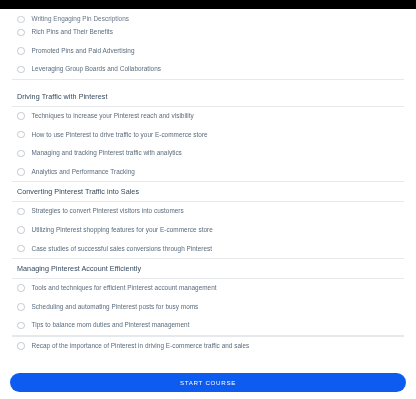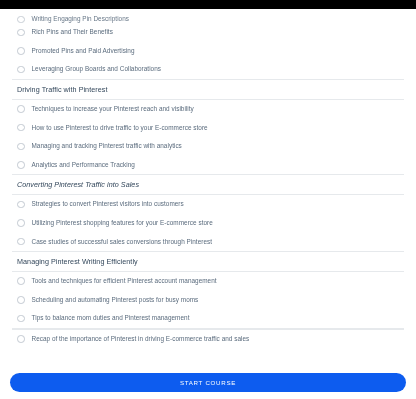--- a/index.html
+++ b/index.html
@@ -150,59 +150,59 @@
             <span class="radio" style="border-color: rgb(194, 201, 209);"></span>
             <span class="item-label" style="color: rgb(90, 107, 125);">Promoted Pins and Paid Advertising</span>
           </div>
           <div class="item">
             <span class="radio" style="border-color: rgb(194, 201, 209);"></span>
             <span class="item-label" style="color: rgb(90, 107, 125);">Leveraging Group Boards and Collaborations</span>
           </div>
         </div>
         <div class="section">
           <div class="divider" style="background: rgb(230, 233, 236);"></div>
-          <div class="section-header" style="color: rgb(51, 71, 91);">Driving Traffic with Pinterest</div>
+          <div class="section-header" style="color: rgb(51, 71, 91); margin-top: 7px;">Driving Traffic with Pinterest</div>
           <div class="divider" style="background: rgb(230, 233, 236);"></div>
           <div class="item">
             <span class="radio" style="border-color: rgb(194, 201, 209);"></span>
             <span class="item-label" style="color: rgb(90, 107, 125);">Techniques to increase your Pinterest reach and visibility</span>
           </div>
           <div class="item">
             <span class="radio" style="border-color: rgb(194, 201, 209);"></span>
             <span class="item-label" style="color: rgb(90, 107, 125);">How to use Pinterest to drive traffic to your E-commerce store</span>
           </div>
           <div class="item">
             <span class="radio" style="border-color: rgb(194, 201, 209);"></span>
             <span class="item-label" style="color: rgb(90, 107, 125);">Managing and tracking Pinterest traffic with analytics</span>
           </div>
           <div class="item">
             <span class="radio" style="border-color: rgb(194, 201, 209);"></span>
             <span class="item-label" style="color: rgb(90, 107, 125);">Analytics and Performance Tracking</span>
           </div>
         </div>
         <div class="section">
           <div class="divider" style="background: rgb(230, 233, 236);"></div>
-          <div class="section-header" style="color: rgb(51, 71, 91); font-style: italic;">Converting Pinterest Traffic into Sales</div>
+          <div class="section-header" style="color: rgb(51, 71, 91);">Converting Pinterest Traffic into Sales</div>
           <div class="divider" style="background: rgb(230, 233, 236);"></div>
           <div class="item">
             <span class="radio" style="border-color: rgb(194, 201, 209);"></span>
             <span class="item-label" style="color: rgb(90, 107, 125);">Strategies to convert Pinterest visitors into customers</span>
           </div>
           <div class="item">
             <span class="radio" style="border-color: rgb(194, 201, 209);"></span>
             <span class="item-label" style="color: rgb(90, 107, 125);">Utilizing Pinterest shopping features for your E-commerce store</span>
           </div>
           <div class="item">
             <span class="radio" style="border-color: rgb(194, 201, 209);"></span>
             <span class="item-label" style="color: rgb(90, 107, 125);">Case studies of successful sales conversions through Pinterest</span>
           </div>
         </div>
         <div class="section">
           <div class="divider" style="background: rgb(230, 233, 236);"></div>
-          <div class="section-header" style="color: rgb(51, 71, 91);">Managing Pinterest Writing Efficiently</div>
+          <div class="section-header" style="color: rgb(51, 71, 91);">Managing Pinterest Account Efficiently</div>
           <div class="divider" style="background: rgb(230, 233, 236);"></div>
           <div class="item">
             <span class="radio" style="border-color: rgb(194, 201, 209);"></span>
             <span class="item-label" style="color: rgb(90, 107, 125);">Tools and techniques for efficient Pinterest account management</span>
           </div>
           <div class="item">
             <span class="radio" style="border-color: rgb(194, 201, 209);"></span>
             <span class="item-label" style="color: rgb(90, 107, 125);">Scheduling and automating Pinterest posts for busy moms</span>
           </div>
           <div class="item">

